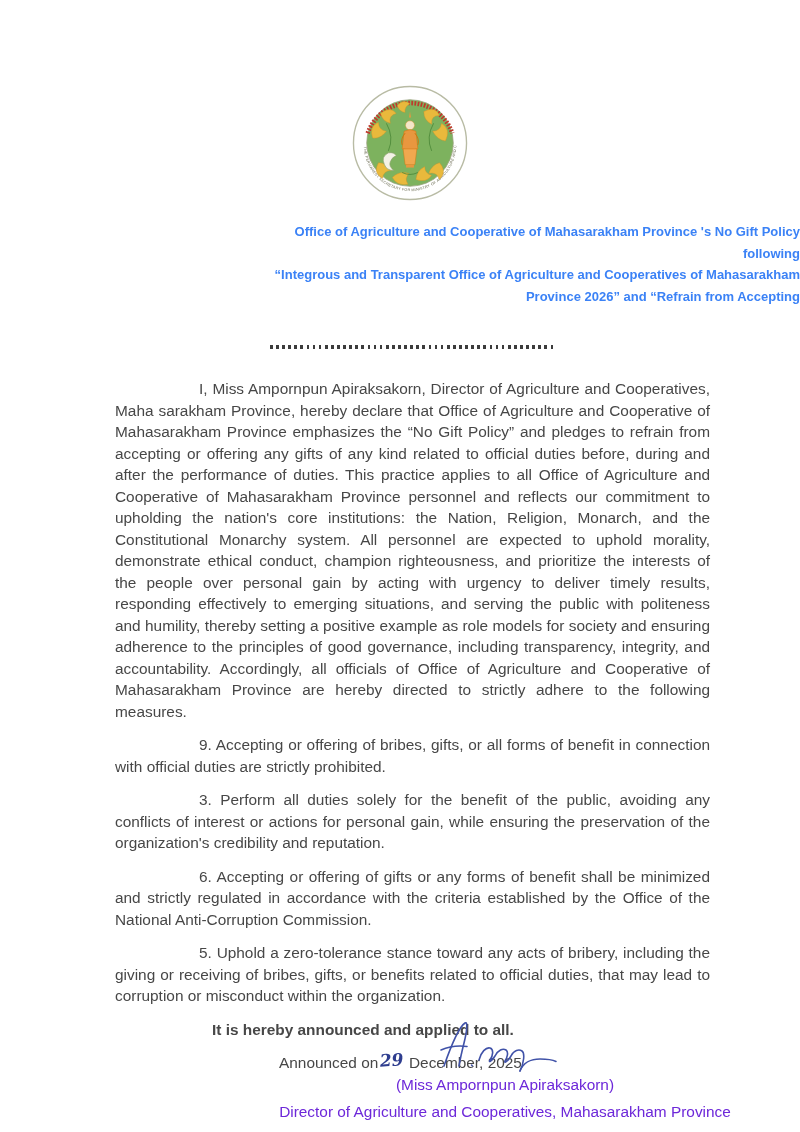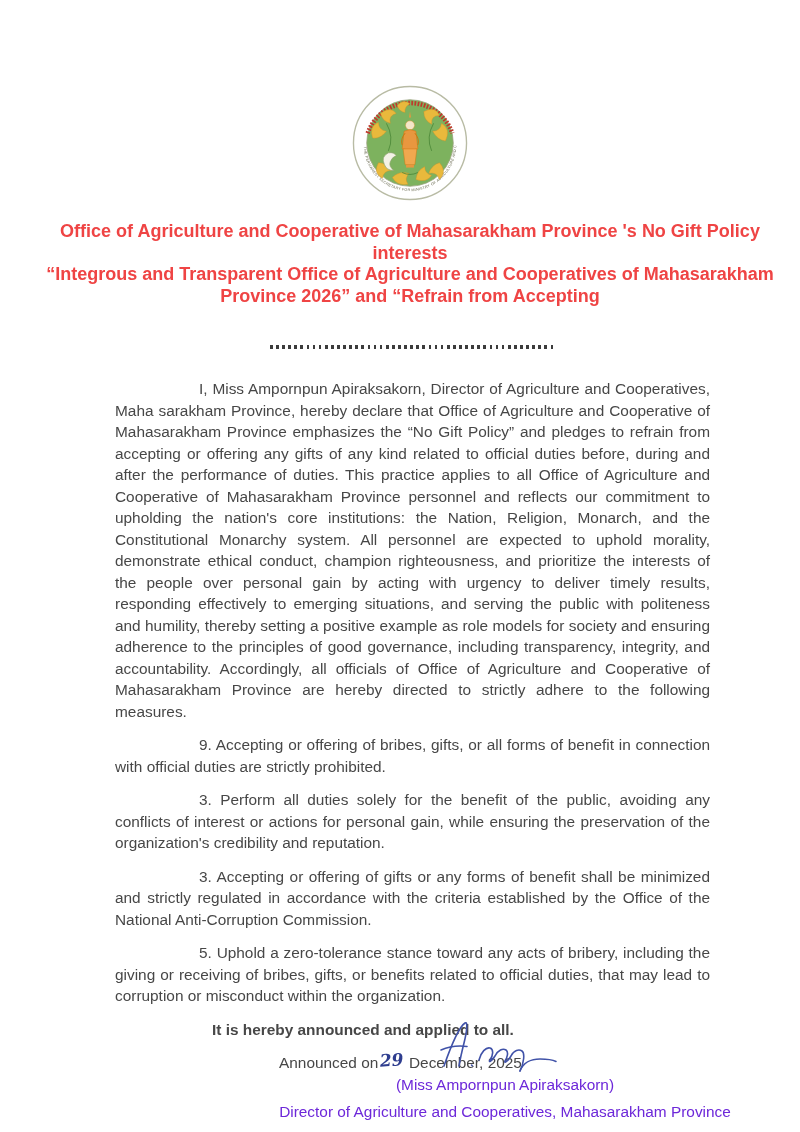--- a/index.html
+++ b/index.html
@@ -10,22 +10,22 @@
     background:#ffffff;
     font-family:"Liberation Sans",sans-serif;
     color:#474747;
     overflow:hidden;
   }
   
   .seal{position:absolute;top:84px;left:351px;width:118px;height:118px;}
   
   .title-block{
     position:absolute;top:221px;left:20px;right:0;
-    text-align:center;font-weight:bold;font-size:18px;line-height:21.6px;
-    color:#ef4444;
+    text-align:right;font-weight:bold;font-size:13px;line-height:21.6px;
+    color:#3b82f6;
   }
   
   .dots{
     position:absolute;top:345px;left:270px;width:286px;height:4px;
     background:repeating-linear-gradient(to right,#3c3c3c 0 2.6px,transparent 2.6px 6.1px);
   }
   
   .body{
     position:absolute;top:366px;left:103px;width:619px;
     font-size:15.4px;line-height:21.5px;text-align:justify;
@@ -90,32 +90,32 @@
       <path d="M53,66 h14 l-2,16 h-10 z" fill="#f0a84f" stroke="#c9770f" stroke-width="0.5"></path>
       <path d="M55,50 q-5,6 -3,12 M65,50 q5,6 3,12" stroke="#c9770f" stroke-width="1" fill="none"></path>
       <rect x="56" y="82" width="8" height="3" fill="#e8973f"></rect>
     </g>
 
     <path d="M38,70 q-8,4 -4,12 q2,6 10,6 q-6,-4 -4,-9 q2,-5 6,-6 q-2,-4 -8,-3z" fill="#f4f2e6" stroke="#8aa06a" stroke-width="0.7"></path>
   </svg>
 
   <div class="title-block">
     <div>Office of Agriculture and Cooperative of Mahasarakham Province 's No Gift Policy</div>
-    <div>interests</div>
+    <div>following</div>
     <div>“Integrous and Transparent Office of Agriculture and Cooperatives of Mahasarakham</div>
     <div>Province 2026” and “Refrain from Accepting</div>
   </div>
 
   <div class="dots"></div>
 
   <div class="body">
     <p>I, Miss Ampornpun Apiraksakorn, Director of Agriculture and Cooperatives, Maha sarakham Province, hereby declare that Office of Agriculture and Cooperative of Mahasarakham Province emphasizes the “No Gift Policy” and pledges to refrain from accepting or offering any gifts of any kind related to official duties before, during and after the performance of duties. This practice applies to all Office of Agriculture and Cooperative of Mahasarakham Province personnel and reflects our commitment to upholding the nation's core institutions: the Nation, Religion, Monarch, and the Constitutional Monarchy system. All personnel are expected to uphold morality, demonstrate ethical conduct, champion righteousness, and prioritize the interests of the people over personal gain by acting with urgency to deliver timely results, responding effectively to emerging situations, and serving the public with politeness and humility, thereby setting a positive example as role models for society and ensuring adherence to the principles of good governance, including transparency, integrity, and accountability. Accordingly, all officials of Office of Agriculture and Cooperative of Mahasarakham Province are hereby directed to strictly adhere to the following measures.</p>
     <p>9. Accepting or offering of bribes, gifts, or all forms of benefit in connection with official duties are strictly prohibited.</p>
     <p>3. Perform all duties solely for the benefit of the public, avoiding any conflicts of interest or actions for personal gain, while ensuring the preservation of the organization's credibility and reputation.</p>
-    <p>3. Accepting or offering of gifts or any forms of benefit shall be minimized and strictly regulated in accordance with the criteria established by the Office of the National Anti-Corruption Commission.</p>
+    <p>6. Accepting or offering of gifts or any forms of benefit shall be minimized and strictly regulated in accordance with the criteria established by the Office of the National Anti-Corruption Commission.</p>
     <p>5. Uphold a zero-tolerance stance toward any acts of bribery, including the giving or receiving of bribes, gifts, or benefits related to official duties, that may lead to corruption or misconduct within the organization.</p>
     <p class="closing">It is hereby announced and applied to all.</p>
     <p class="announced"><span>Announced on</span><span class="hand-day">29</span><span>December, 2025</span></p>
   </div>
 
   <svg class="sig-svg" viewBox="0 0 124 60">
     <g fill="none" stroke="#4052a8" stroke-width="1.6" stroke-linecap="round" stroke-linejoin="round">
       <path d="M8,50 C15,30 23,11 29,7 C32,5 31,15 28,27 C26,35 24,44 23,50"></path>
       <path d="M5,34 C13,30.5 23,29.5 31,30.5"></path>
       <path d="M35.5,49 l0.6,0.6"></path>

